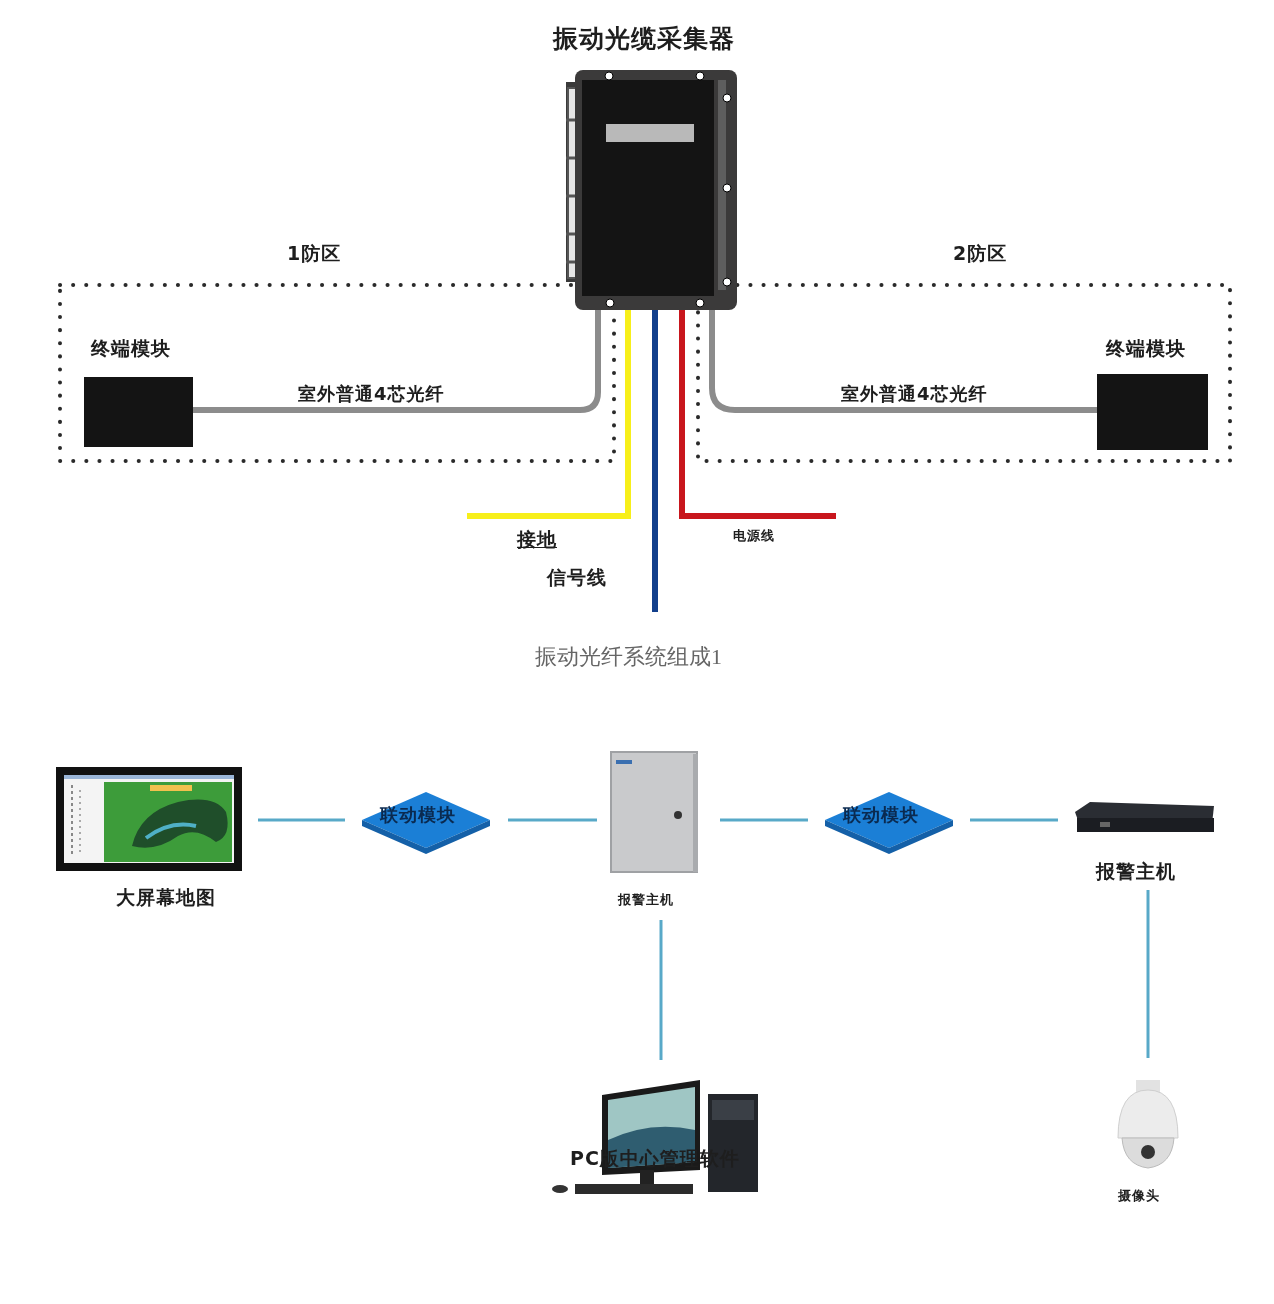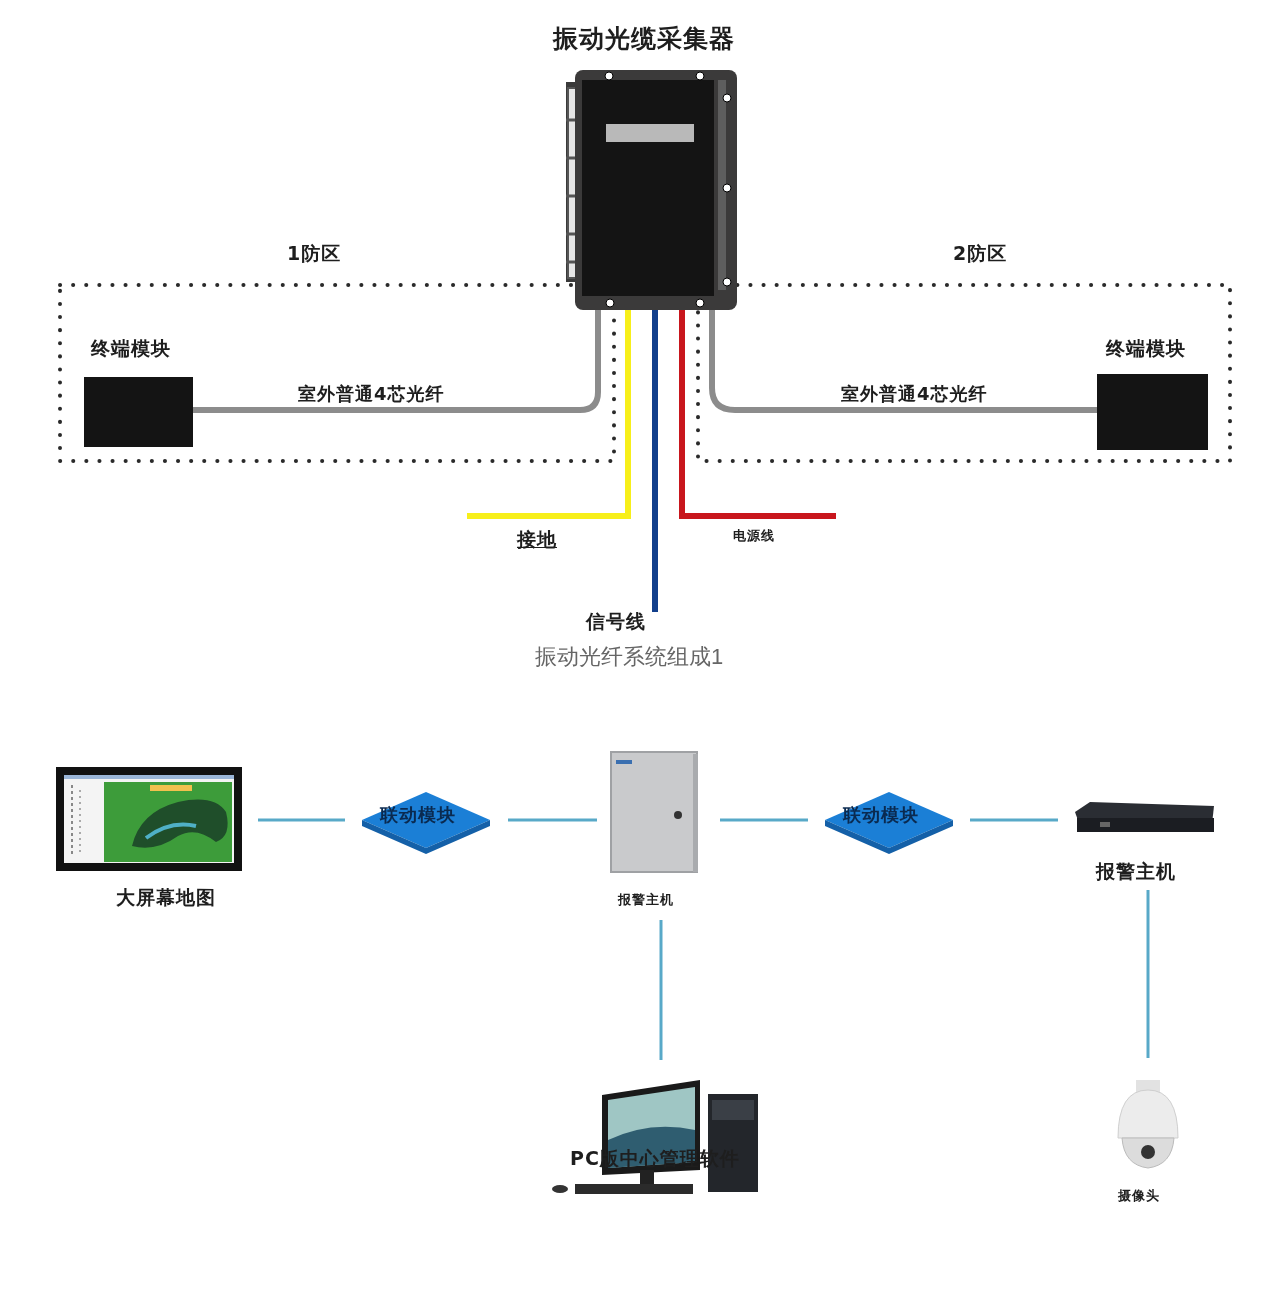--- a/index.html
+++ b/index.html
@@ -1,21 +1,21 @@
 <!DOCTYPE html>
 <html><head>
 <meta charset="utf-8">
 <style>
   html, body { margin: 0; padding: 0; background: #ffffff; }
   body { width: 1274px; height: 1304px; position: relative; overflow: hidden;
          font-family: "DejaVu Sans", "Liberation Sans", sans-serif; }
   .lbl { position: absolute; font-weight: bold; color: #1e1e1e; white-space: nowrap;
          font-family: "DejaVu Sans", sans-serif; letter-spacing: 1px; }
   .caption { position: absolute; color: #666666; font-size: 22px; white-space: nowrap;
-             font-family: Liberation Sans, sans-serif; }
+             font-family: Liberation Serif, serif; }
   svg { position: absolute; left: 0; top: 0; }
 </style>
 </head>
 <body>
 
 <div class="lbl" style="left:553px; top:22px; font-size:25px;">振动光缆采集器</div>
 
 <svg width="1274" height="700">
 
   <rect x="60" y="285" width="554" height="176" fill="none" stroke="#2a2a2a" stroke-width="4" stroke-dasharray="0.1 13" stroke-linecap="round"></rect>
@@ -53,21 +53,21 @@
   <rect x="1097" y="374" width="111" height="76" fill="#141414"></rect>
 </svg>
 
 <div class="lbl" style="left:287px; top:241px; font-size:19px;">1防区</div>
 <div class="lbl" style="left:953px; top:241px; font-size:19px;">2防区</div>
 <div class="lbl" style="left:91px; top:336px; font-size:19px;">终端模块</div>
 <div class="lbl" style="left:1106px; top:336px; font-size:19px;">终端模块</div>
 <div class="lbl" style="left:298px; top:382px; font-size:18px;">室外普通4芯光纤</div>
 <div class="lbl" style="left:841px; top:382px; font-size:18px;">室外普通4芯光纤</div>
 <div class="lbl" style="left:517px; top:527px; font-size:19px;text-decoration:underline;">接地</div>
-<div class="lbl" style="left:586px; top:565px; font-size:19px;margin-top:44px;">信号线</div>
+<div class="lbl" style="left:547px; top:565px; font-size:19px;">信号线</div>
 <div class="lbl" style="left:733px; top:527px; font-size:13px;">电源线</div>
 
 <div class="caption" style="left:535px; top:642px;">振动光纤系统组成1</div>
 
 <svg width="1274" height="1304" style="pointer-events:none;">
 
   <line x1="258" y1="820" x2="345" y2="820" stroke="#58a9c8" stroke-width="3"></line>
   <line x1="508" y1="820" x2="597" y2="820" stroke="#58a9c8" stroke-width="3"></line>
   <line x1="720" y1="820" x2="808" y2="820" stroke="#58a9c8" stroke-width="3"></line>
   <line x1="970" y1="820" x2="1058" y2="820" stroke="#58a9c8" stroke-width="3"></line>

